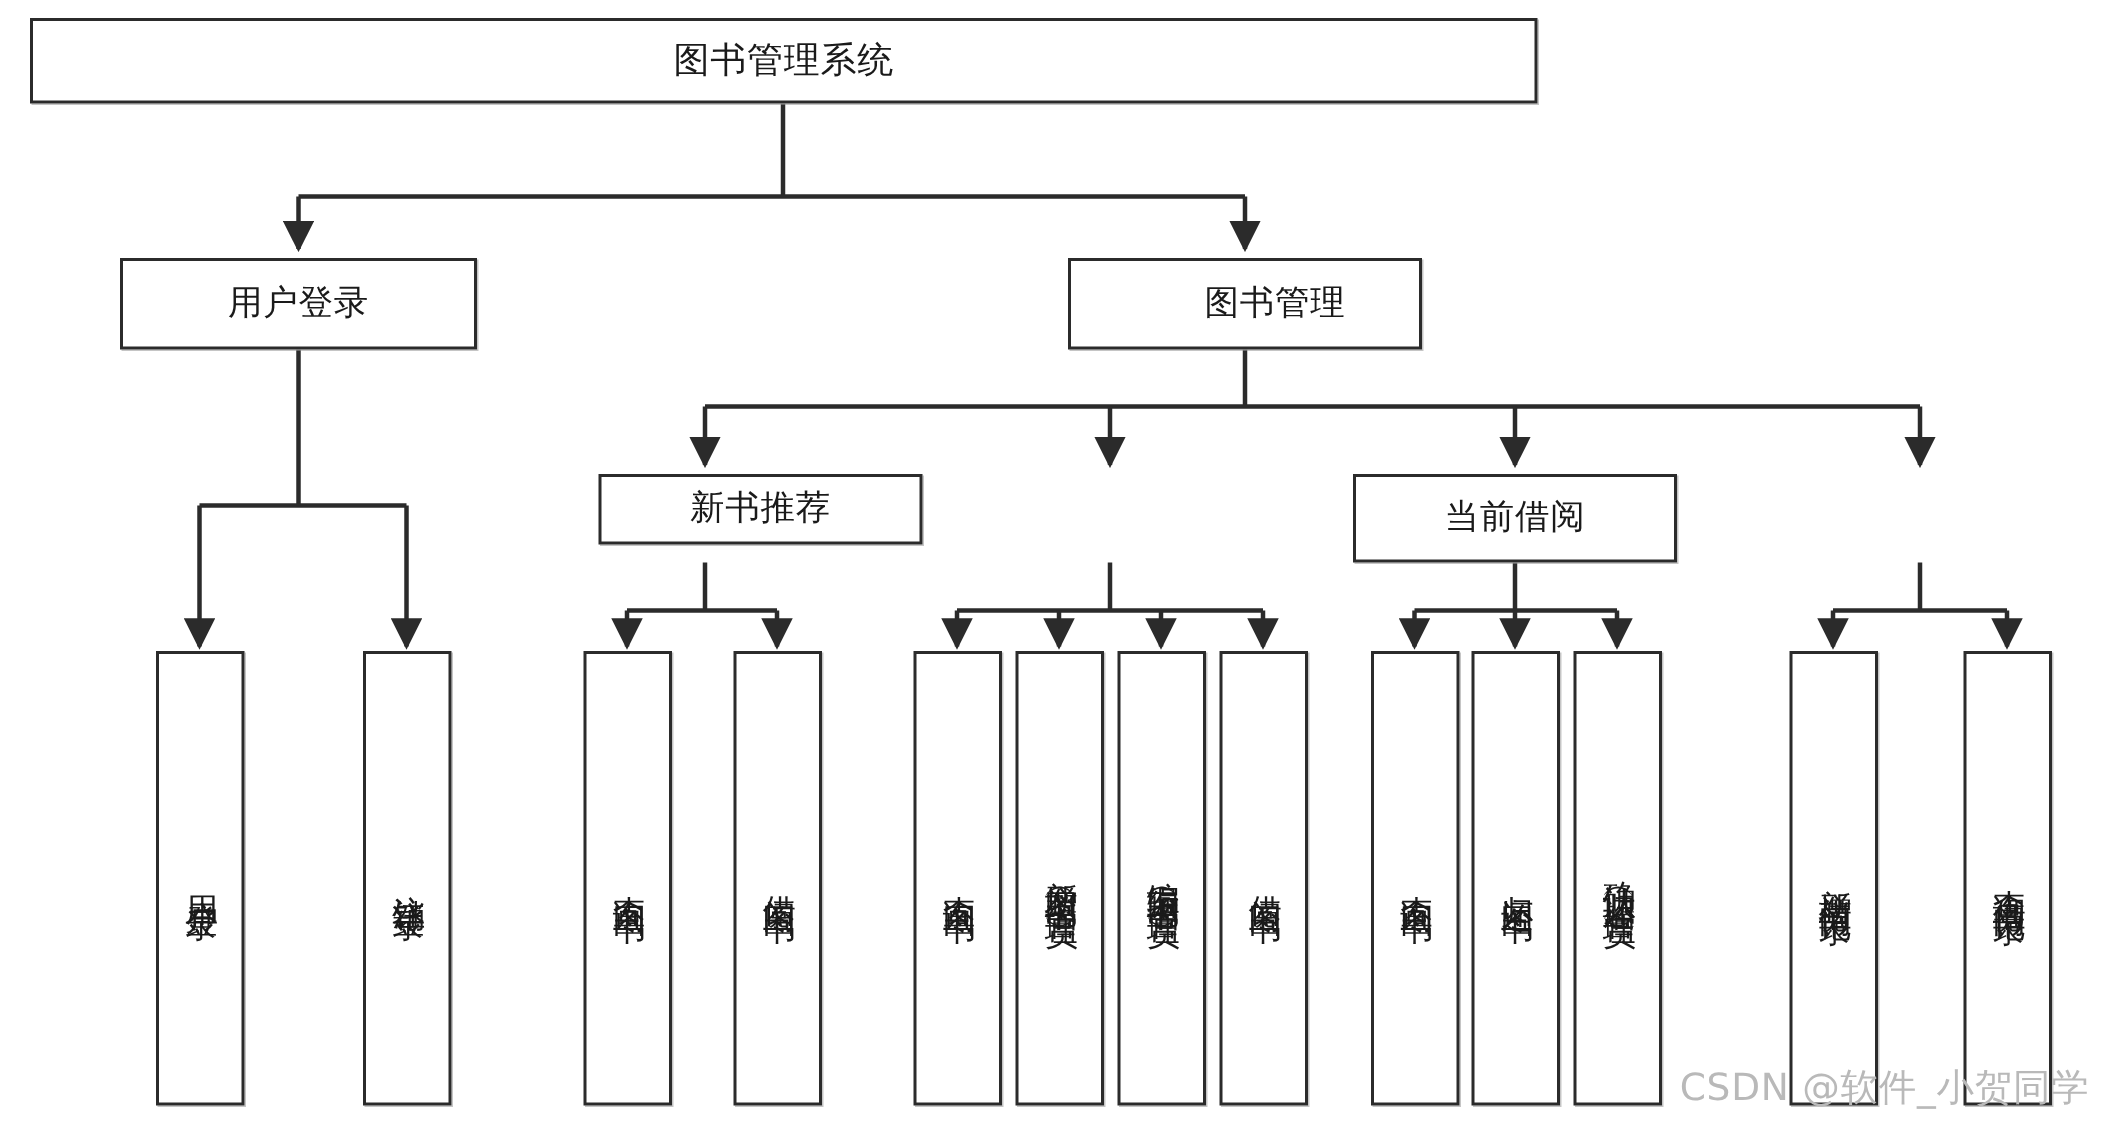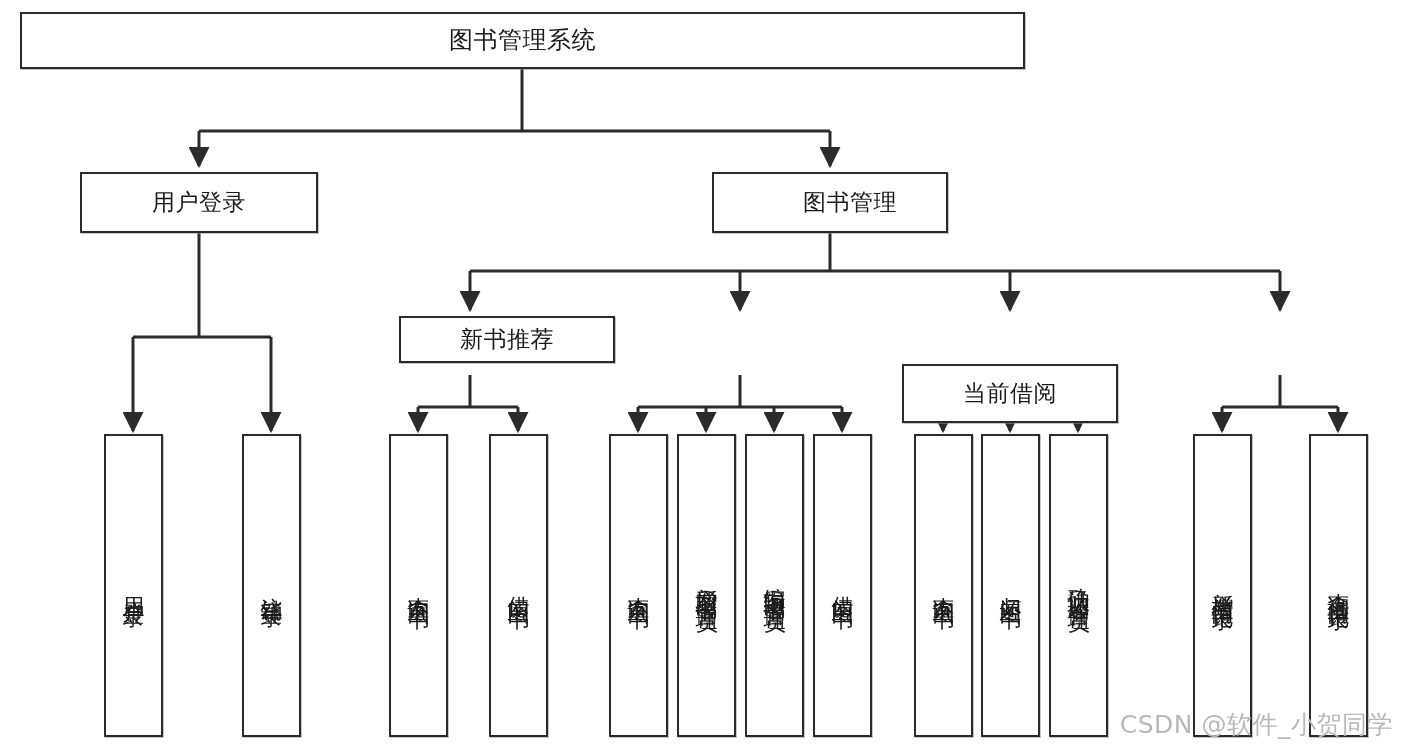--- a/index.html
+++ b/index.html
@@ -143,21 +143,21 @@
 
   <div class="node horiz" style="left:712px; top:172px; width:236px; height:61px;padding-left:40px;">
     <span class="label">图书管理</span>
   </div>
 
   <div class="node horiz" style="left:362px; top:316px; width:216px; height:47px;margin-left:37px;">
     <span class="label">新书推荐</span>
   </div>
 
 
-  <div class="node horiz" style="left:902px; top:316px; width:216px; height:59px;margin-top:48px;">
+  <div class="node horiz" style="left:902px; top:316px; width:216px; height:59px;">
     <span class="label">当前借阅</span>
   </div>
 
 
   <div class="node vert" style="left:104px; top:434px; width:59px; height:303px;">
     <span class="label">用户登录</span>
   </div>
 
   <div class="node vert" style="left:242px; top:434px; width:59px; height:303px;">
     <span class="label">注销登录</span>

